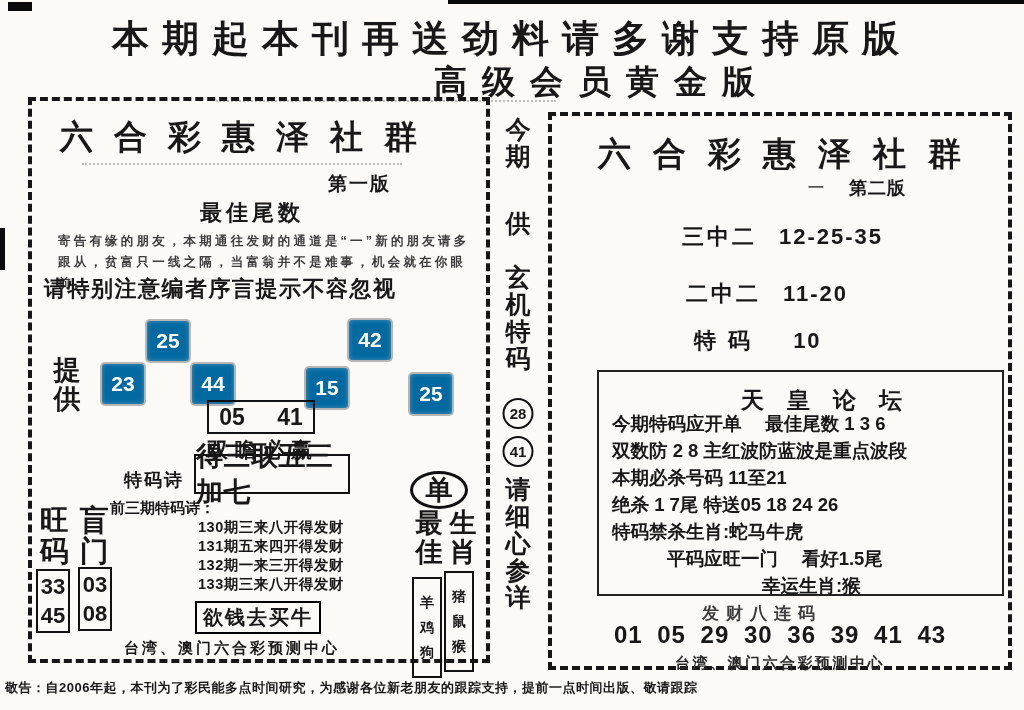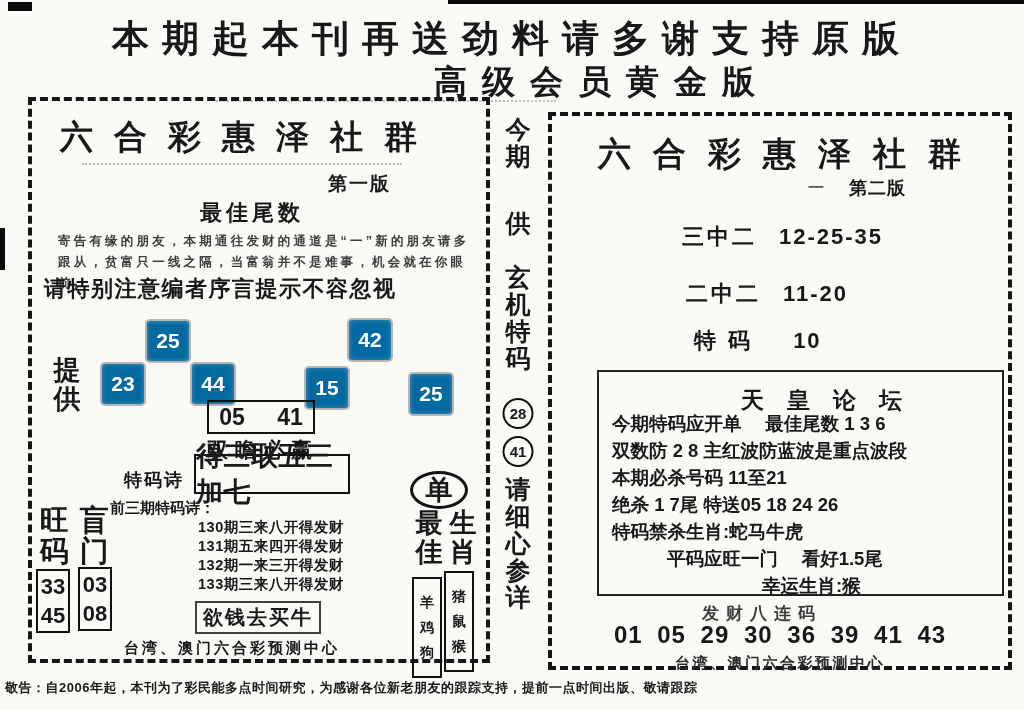--- a/index.html
+++ b/index.html
@@ -59,21 +59,21 @@
   .lb-prev-label { position:absolute; left:78px; top:398px; font-size:15px; font-weight:bold; }
   .lb-prev-list { position:absolute; left:166px; top:417px; font-size:14.5px; font-weight:bold; line-height:19px; letter-spacing:.5px; }
 
   .lb-wang { position:absolute; left:6px;  top:404px; font-size:29px; }
   .lb-mang { position:absolute; left:46px; top:404px; font-size:29px; }
   .numbox { position:absolute; width:34px; height:64px; border:2px solid #111;
             display:flex; flex-direction:column; align-items:center; justify-content:center;
             font-size:22px; font-weight:bold; line-height:29px; }
   .nb1 { left:4px;  top:468px; } .nb2 { left:46px; top:466px; }
 
-  .lb-moneybox { position:absolute; left:163px; top:500px; width:126px; height:33px; border:2px solid #404040;
+  .lb-moneybox { position:absolute; left:163px; top:500px; width:126px; height:33px; border:2px solid #000000;
                  display:flex; align-items:center; justify-content:center;
                  font-size:20px; font-weight:bold; letter-spacing:2px; }
   .lb-footer { position:absolute; left:92px; top:538px; font-size:15px; font-weight:bold; letter-spacing:3px; }
 
   .lb-oval { position:absolute; left:378px; top:370px; width:58px; height:38px; border:3px solid #111; border-radius:50%;
              display:flex; align-items:center; justify-content:center; font-size:27px; font-weight:bold; }
   .lb-best   { position:absolute; left:382px; top:408px; font-size:27px; }
   .lb-zodiac { position:absolute; left:416px; top:408px; font-size:27px; }
   .vbox { position:absolute; width:30px; border:2px solid #111; padding:11px 0;
           font-size:14px; font-weight:bold; line-height:25px; text-align:center;

